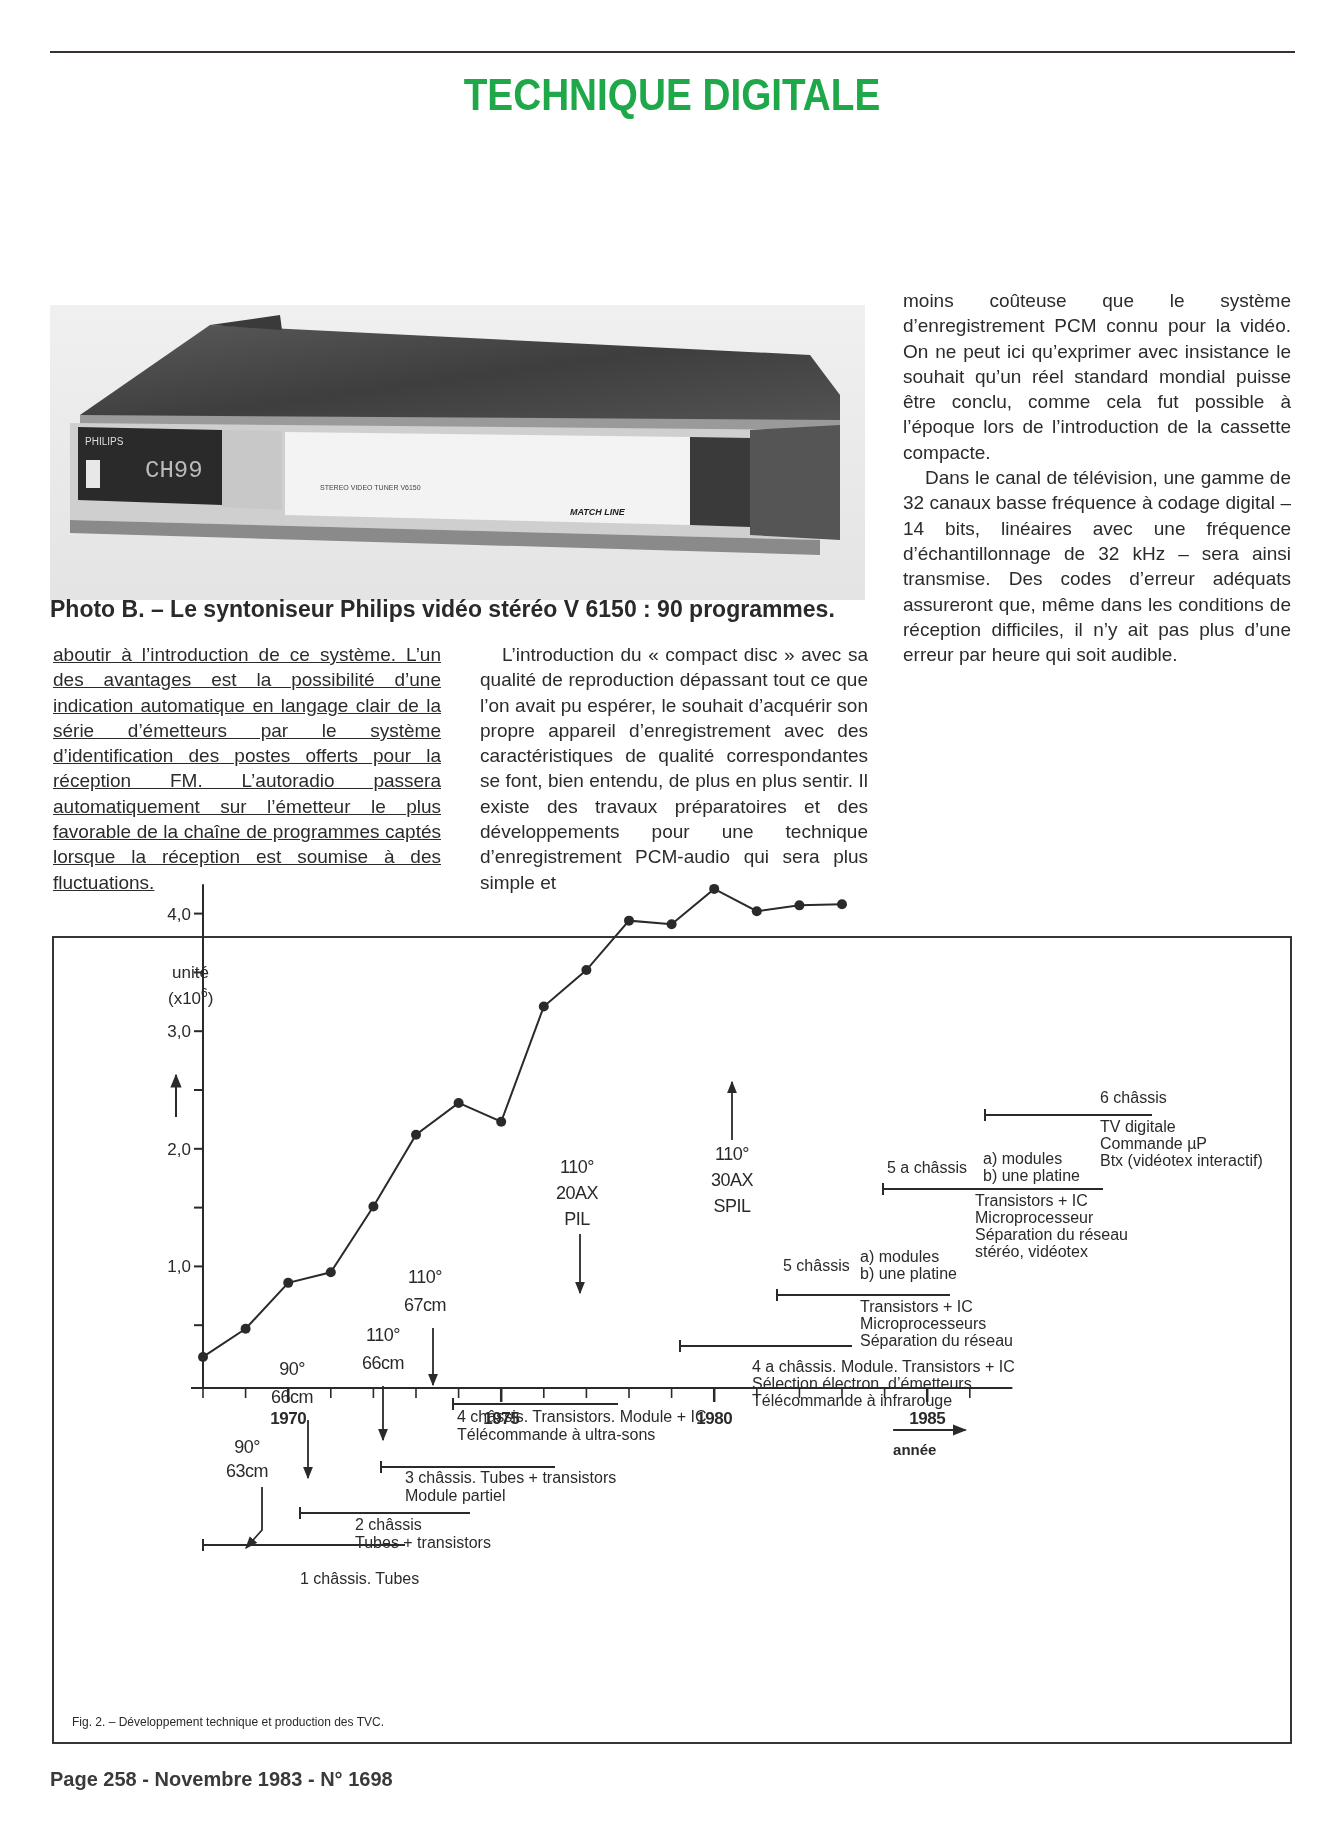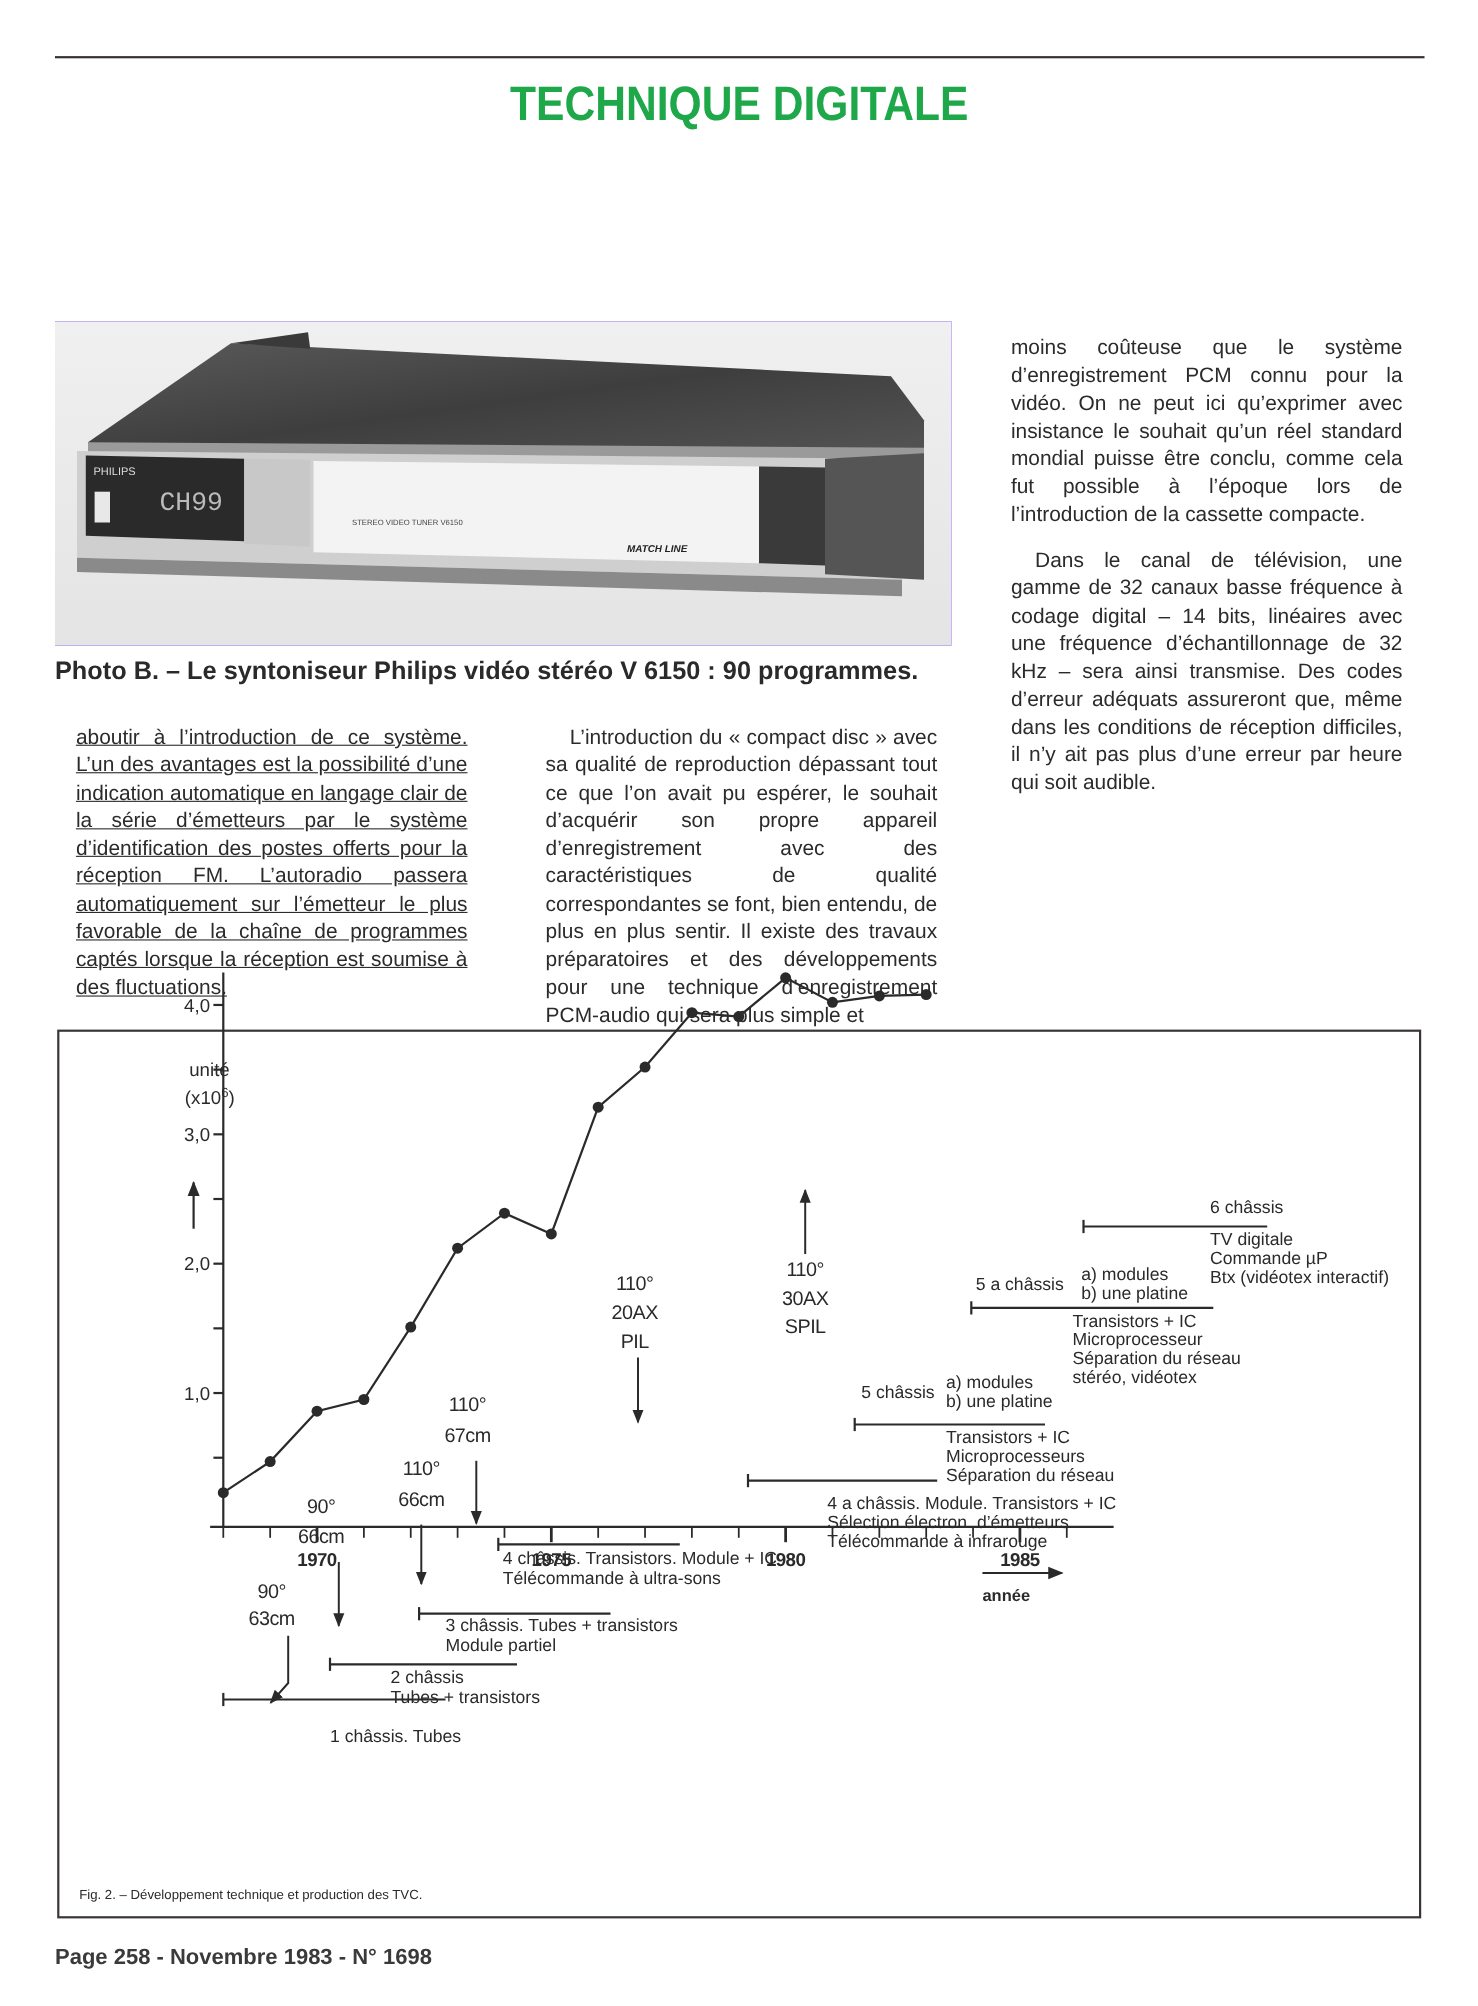--- a/index.html
+++ b/index.html
@@ -2,25 +2,25 @@
 <html><head>
 <meta charset="utf-8">
 <style>
   html, body { margin: 0; padding: 0; background: #ffffff; }
   body { width: 1344px; height: 1824px; position: relative; overflow: hidden;
          font-family: "Liberation Sans", sans-serif; color: #2a2a2a; }
   .top-rule { position: absolute; left: 50px; top: 51px; width: 1245px; height: 2px; background: #3a3030; }
   .page-title { position: absolute; left: 0; top: 70px; width: 1344px; text-align: center;
                 font-family: "Liberation Sans", sans-serif; font-weight: bold; font-size: 44px;
                 color: #1fa84a; letter-spacing: 0px; transform: scaleX(0.88); }
-  .photo { position: absolute; left: 50px; top: 292px; width: 815px; height: 295px; background: #8b5cf6; overflow: hidden; }
+  .photo { position: absolute; left: 50px; top: 305px; width: 815px; height: 295px; background: #22c55e; overflow: hidden; }
   .photo svg { width: 100%; height: 100%; display: block; }
   .caption { position: absolute; left: 50px; top: 596px; font-size: 23px; font-weight: bold; color: #2a2a2a; }
   .col { position: absolute; font-size: 19px; line-height: 25.3px; color: #2b2b2b; text-align: justify; }
-  .col p { margin: 16px; }
+  .col p { margin: 0; }
   .col p.indent { text-indent: 22px; }
   .col1 { left: 53px; top: 642px; width: 388px; text-decoration: underline; }
   .col2 { left: 480px; top: 642px; width: 388px; }
   .col3 { left: 903px; top: 288px; width: 388px; }
   .figure-frame { position: absolute; left: 52px; top: 936px; width: 1240px; height: 808px;
                   border: 2px solid #3a3535; box-sizing: border-box; }
   .figure-caption { position: absolute; left: 72px; top: 1715px; font-size: 12px; font-weight: normal; color: #2a2a2a; }
   .footer { position: absolute; left: 50px; top: 1768px; font-size: 20px; font-weight: bold; color: #3a3a3a; }
   #chart { position: absolute; left: 0; top: 0; width: 1344px; height: 1824px; pointer-events: none; }
   #chart text { font-family: "Liberation Sans", sans-serif; fill: #2a2a2a; }

